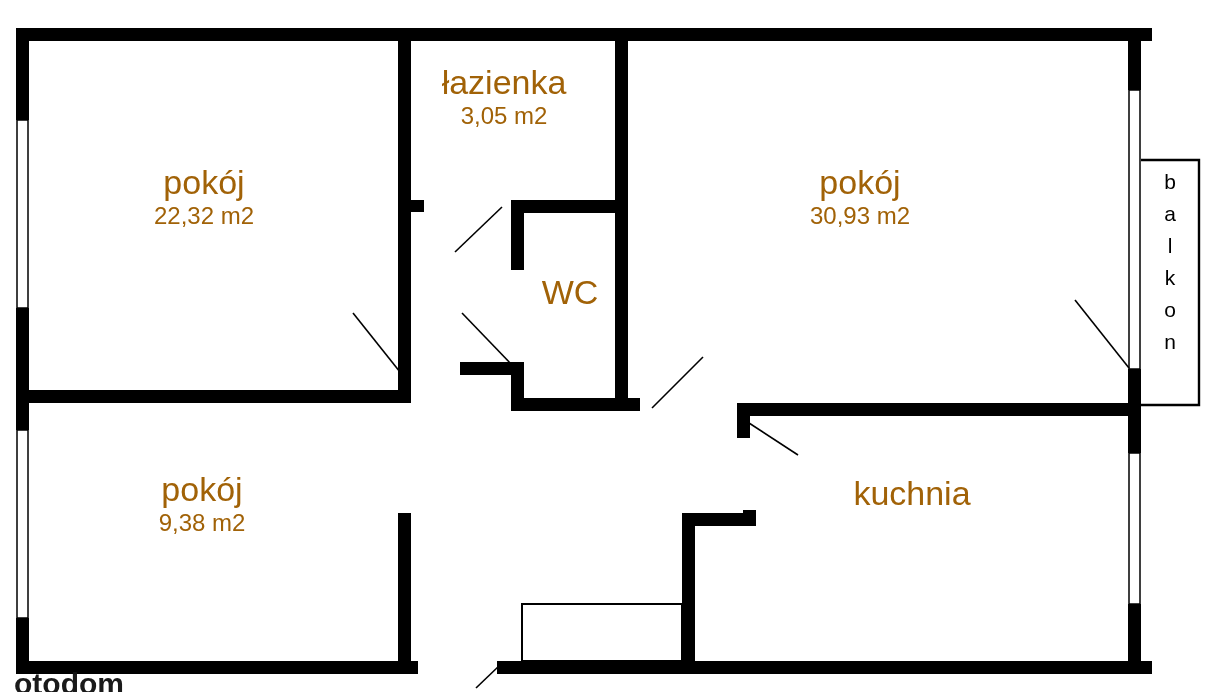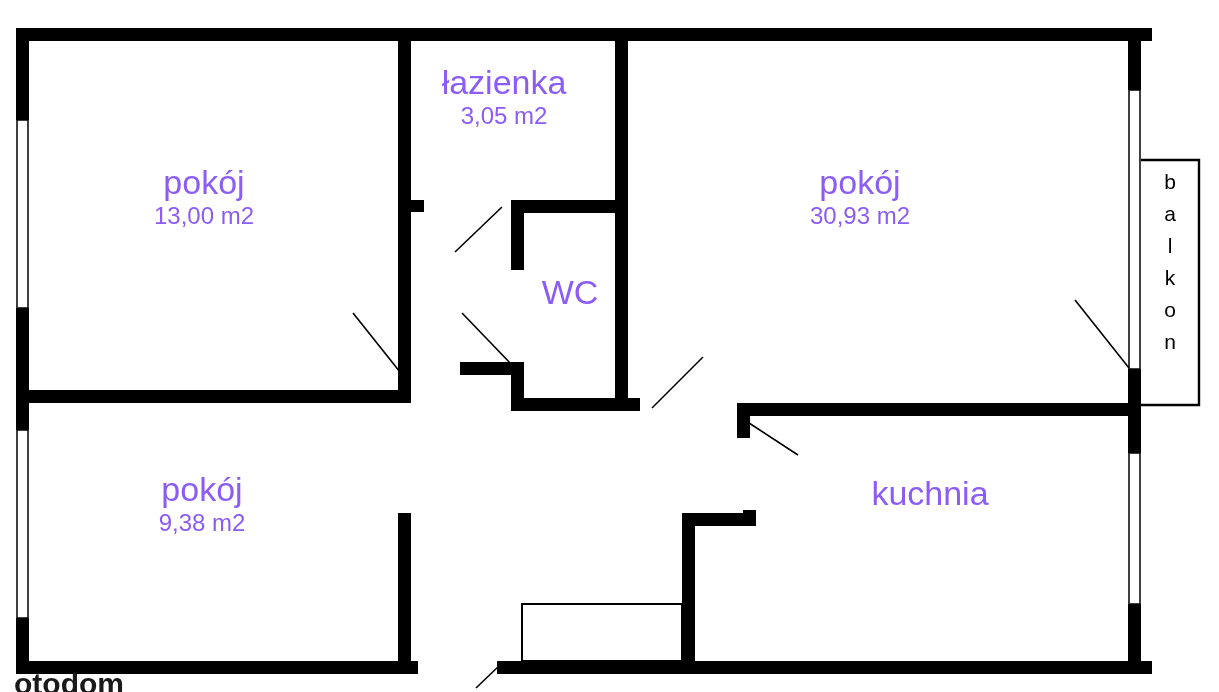--- a/index.html
+++ b/index.html
@@ -22,21 +22,21 @@
     position: absolute;
     left: 0;
     top: 0;
     width: 1219px;
     height: 692px;
     display: block;
   }
   .room-label {
     position: absolute;
     text-align: center;
-    color: #8b5cf6;
+    color: #a16207;
     font-family: "Liberation Sans", sans-serif;
     line-height: 1.16;
     white-space: nowrap;
     pointer-events: none;
   }
   .room-label .rl-name {
     display: block;
     font-size: 34px;
   }
   .room-label .rl-area {
@@ -150,21 +150,21 @@
     </g>
 
     <g>
       <path d="M 522 604 L 682 604 L 682 661 L 522 661 Z" fill="none" stroke="#000000" stroke-width="2"></path>
     </g>
 
   </svg>
 
   <div class="room-label" style="left:106px; top:163px; width:196px;">
     <span class="rl-name">pokój</span>
-    <span class="rl-area">13,00 m2</span>
+    <span class="rl-area">22,32 m2</span>
   </div>
 
   <div class="room-label" style="left:414px; top:63px; width:180px;">
     <span class="rl-name">łazienka</span>
     <span class="rl-area">3,05 m2</span>
   </div>
 
   <div class="room-label" style="left:533px; top:273px; width:74px;">
     <span class="rl-name">WC</span>
   </div>
@@ -173,21 +173,21 @@
     <span class="rl-name">pokój</span>
     <span class="rl-area">30,93 m2</span>
   </div>
 
   <div class="room-label" style="left:110px; top:470px; width:184px;">
     <span class="rl-name">pokój</span>
     <span class="rl-area">9,38 m2</span>
   </div>
 
 
-  <div class="room-label" style="left:838px; top:474px; width:184px;">
+  <div class="room-label" style="left:820px; top:474px; width:184px;">
     <span class="rl-name">kuchnia</span>
   </div>
 
   <div class="balkon-label" style="left:1152px; top:166px; width:36px;">
     <span>b</span>
     <span>a</span>
     <span>l</span>
     <span>k</span>
     <span>o</span>
     <span>n</span>

